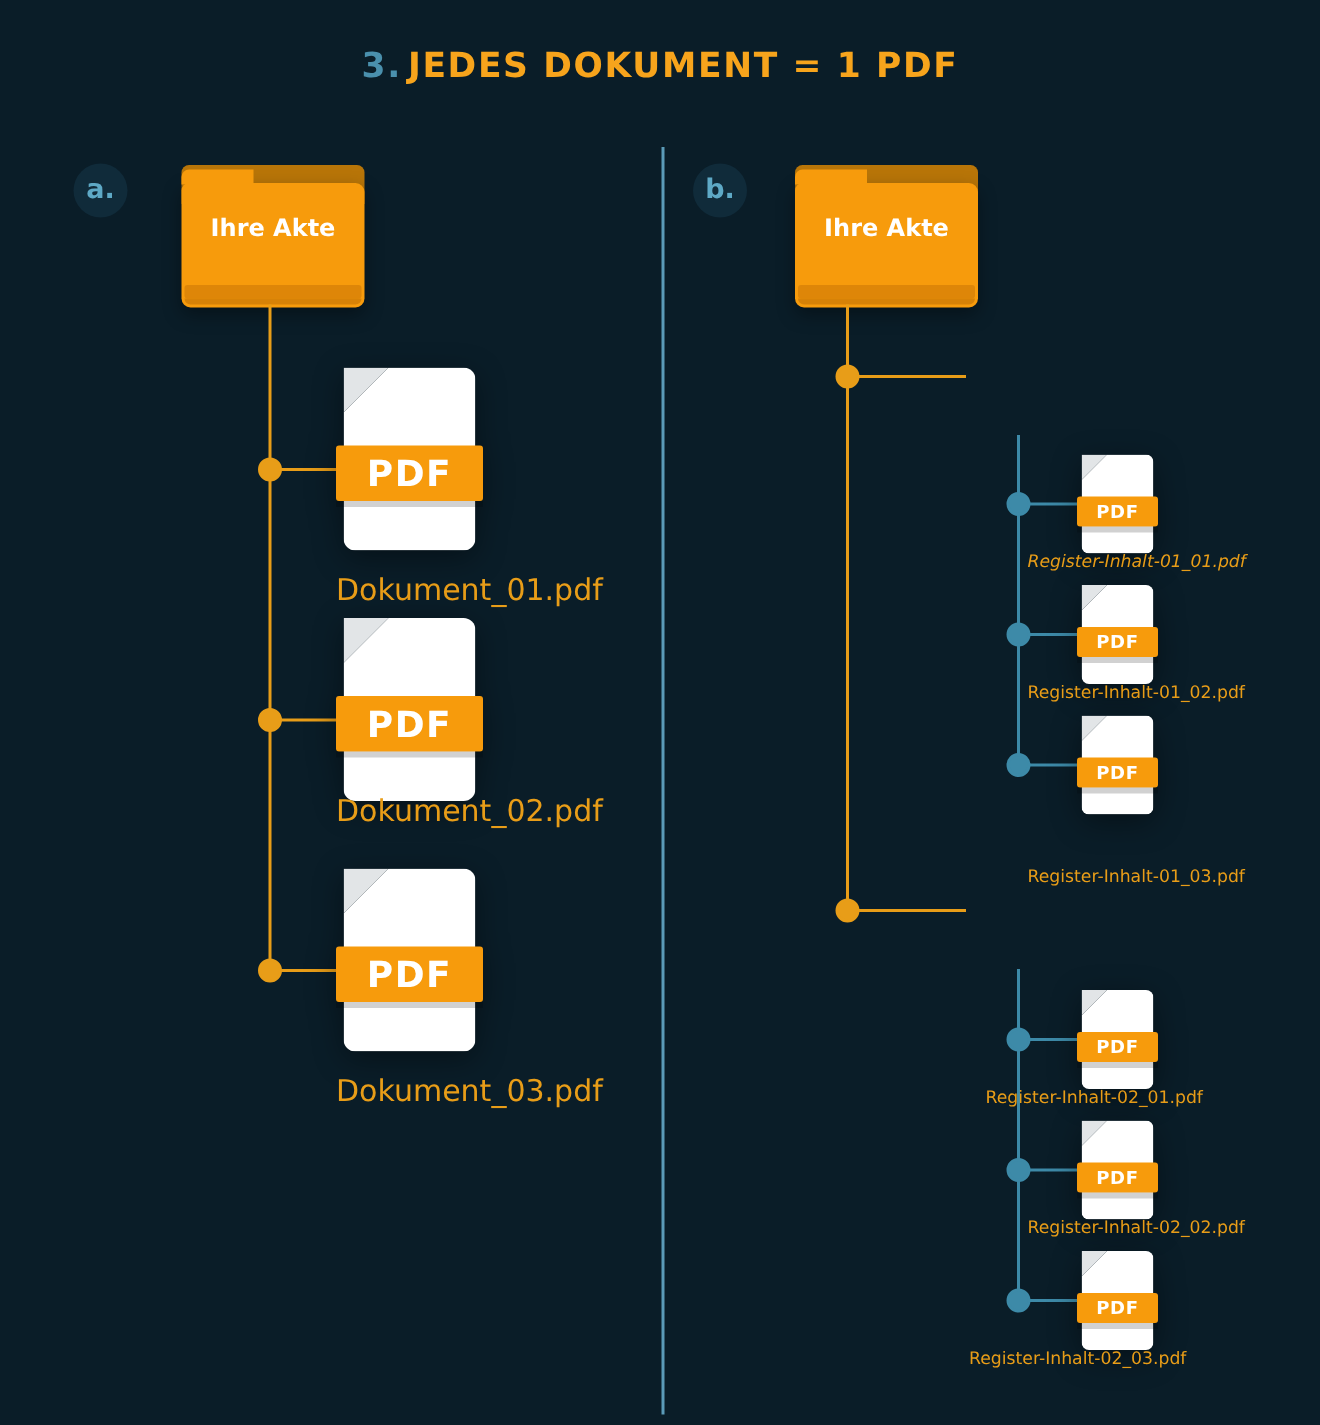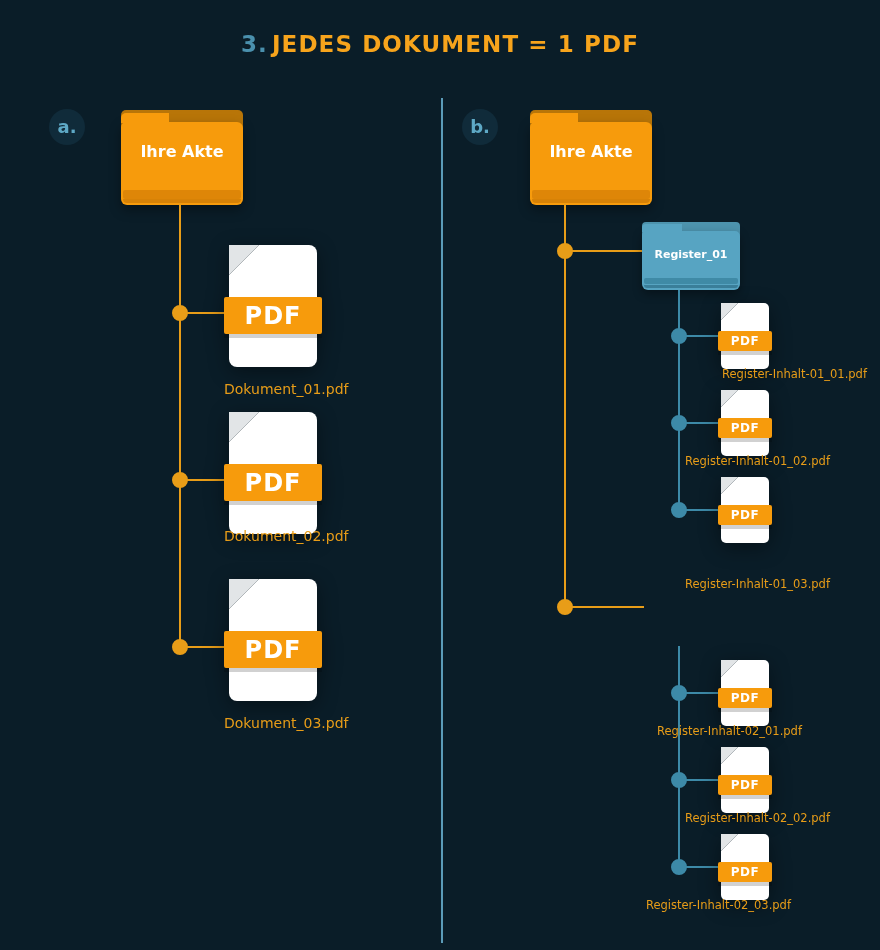--- a/index.html
+++ b/index.html
@@ -206,21 +206,21 @@
   .pdf-sm .sheet { border-radius: 0 5px 5px 5px;
     clip-path: polygon(17px 0, 100% 0, 100% 100%, 0 100%, 0 17px); }
   .pdf-sm .band { left: -3px; top: 28px; width: 54px; height: 20px; font-size: 12px; letter-spacing: .5px; }
 
   
   .flabel-text {
     position: absolute;
     color: #e89d18;
     white-space: nowrap;
   }
-  .flabel-big { font-size: 14px; }
+  .flabel-big { font-size: 20px; }
   .flabel-sm  { font-size: 11.5px; }
 
   
   .vline, .hline {
     position: absolute;
   }
   .node {
     position: absolute;
     width: 16px; height: 16px;
     border-radius: 50%;
@@ -290,38 +290,31 @@
     <div class="lip"></div>
     <div class="lip2"></div>
     <div class="flabel">Ihre Akte</div>
   </div>
 
   <div class="vline" style="left:564px; top:203px; width:2px; height:405px; background:#e89d18;"></div>
 
   <div class="hline" style="left:566px; top:250px; width:78px; height:2px; background:#e89d18;"></div>
   <div class="node or" style="left:557px; top:243px;"></div>
 
-  <div class="rfolder rfolder-1">
-    <div class="rtab"></div>
-    <div class="rbody"></div>
-    <div class="rlip"></div>
-    <div class="rlip2"></div>
-    <div class="rlabel">Register_01</div>
-  </div>
 
   <div class="vline" style="left:678px; top:290px; width:2px; height:220px; background:#3d8aa8;"></div>
 
   <div class="hline" style="left:680px; top:335px; width:42px; height:2px; background:#3d8aa8;"></div>
   <div class="node bl" style="left:671px; top:328px;"></div>
   <div class="pdf pdf-sm" style="left:721px; top:303px;">
     <div class="sheet"></div>
     <div class="fold"></div>
     <div class="band">PDF</div>
   </div>
-  <div class="flabel-text flabel-sm" style="left:722px; top:367px;">Register-Inhalt-01_01.pdf</div>
+  <div class="flabel-text flabel-sm" style="left:685px; top:367px;font-style:italic;">Register-Inhalt-01_01.pdf</div>
 
   <div class="hline" style="left:680px; top:422px; width:42px; height:2px; background:#3d8aa8;"></div>
   <div class="node bl" style="left:671px; top:415px;"></div>
   <div class="pdf pdf-sm" style="left:721px; top:390px;">
     <div class="sheet"></div>
     <div class="fold"></div>
     <div class="band">PDF</div>
   </div>
   <div class="flabel-text flabel-sm" style="left:685px; top:454px;">Register-Inhalt-01_02.pdf</div>
 

